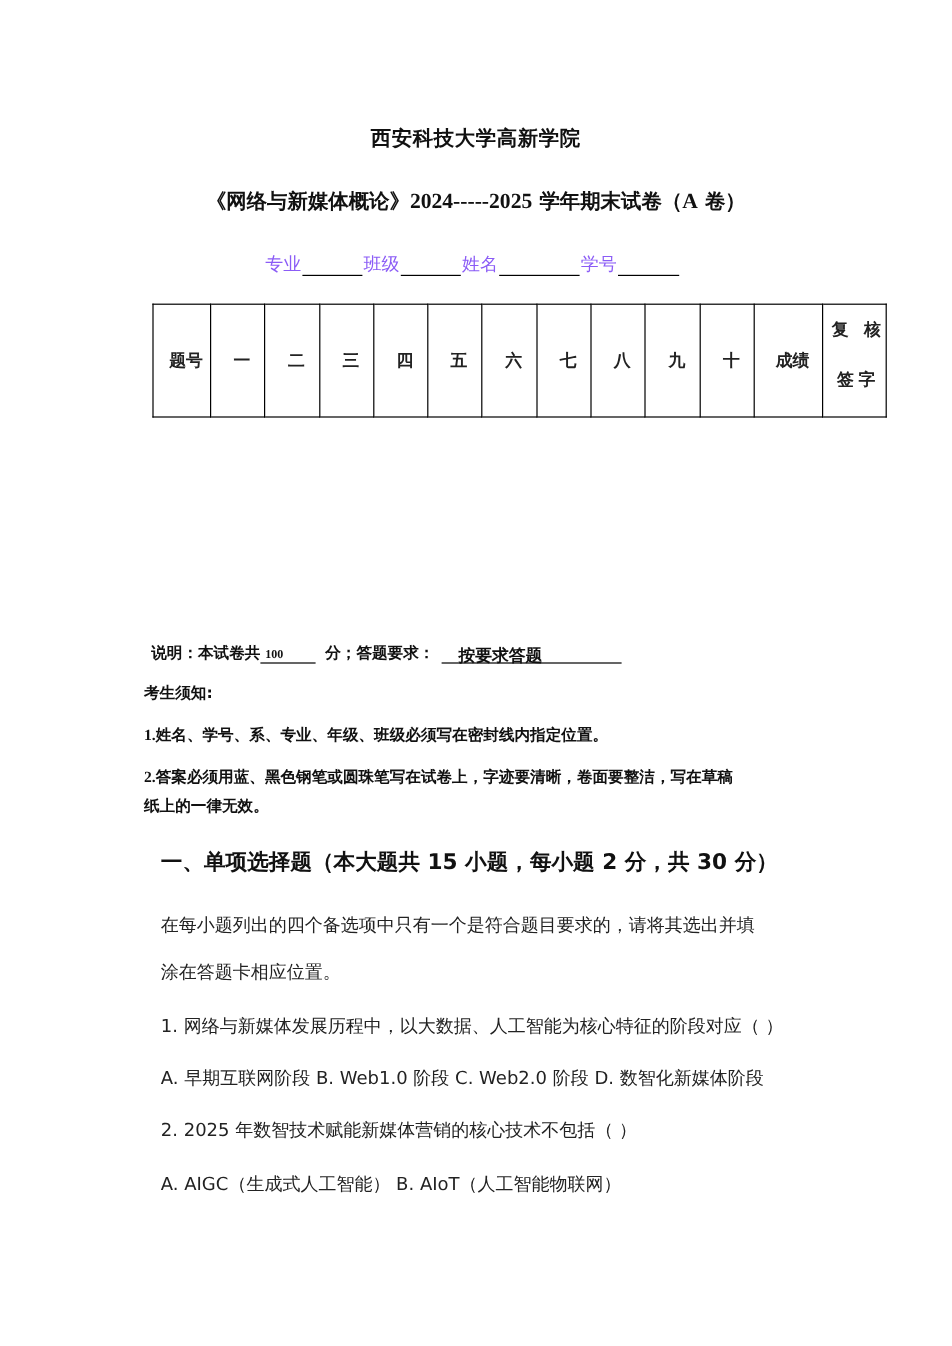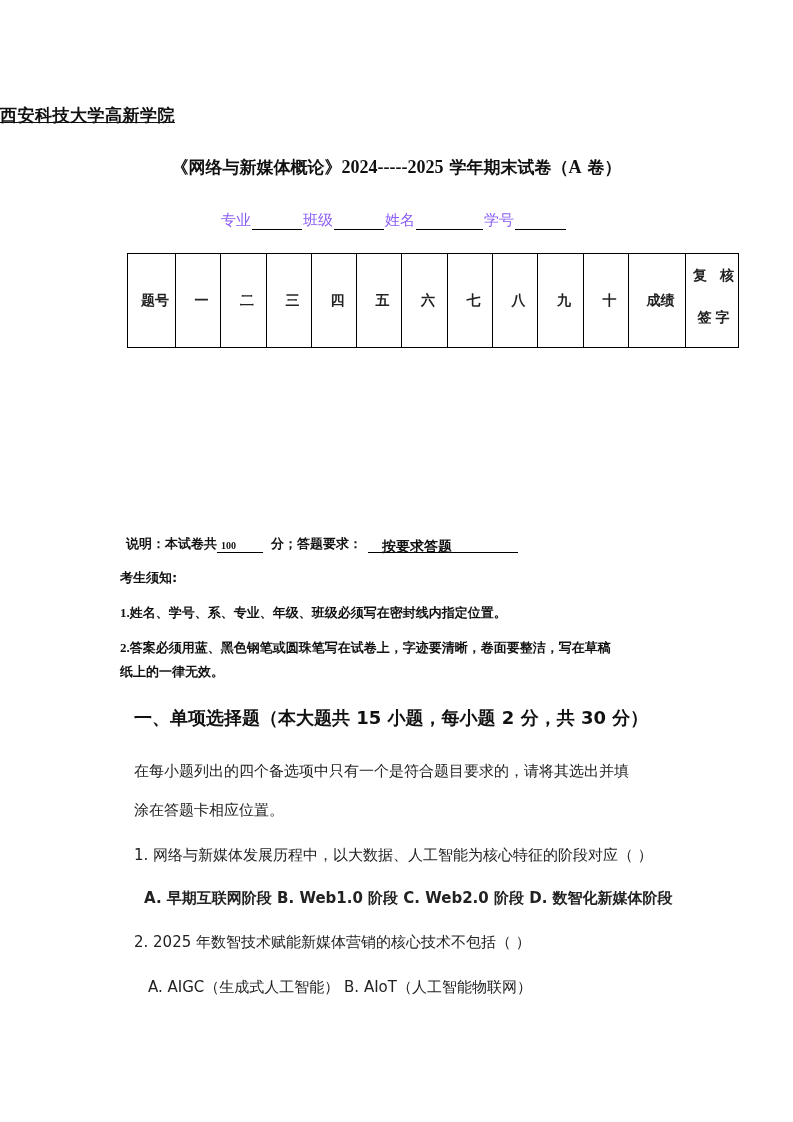--- a/index.html
+++ b/index.html
@@ -3,21 +3,21 @@
 <meta charset="utf-8">
 <style>
   html, body { margin: 0; padding: 0; background: #ffffff; }
   body {
     width: 793px; height: 1122px; position: relative; overflow: hidden;
     font-family: "DejaVu Sans", "Liberation Sans", sans-serif;
     color: #111111;
   }
   .abs { position: absolute; white-space: nowrap; }
 
-  #school-title { top: 104px; left: 0; width: 793px; font-size: 17px; font-weight: bold; letter-spacing: 0.5px; text-decoration: underline; }
+  #school-title { top: 104px; left: 0; width: 793px; text-align: center; font-size: 17px; font-weight: bold; letter-spacing: 0.5px; }
   #exam-title { top: 156px; left: 0; width: 793px; text-align: center; font-size: 17px; font-weight: bold; }
   #exam-title .num { font-family: "Liberation Serif", "DejaVu Serif", serif; font-weight: bold; font-size: 18px; }
 
   #student-info { top: 211px; left: 221px; font-size: 15px; color: #8b5cf6; display: flex; align-items: flex-end; }
   .fill-line { display: inline-block; border-bottom: 1.4px solid #000; height: 16px; margin: 0 1px; }
 
   
   #score-table { position: absolute; left: 127px; top: 253px; border-collapse: collapse; table-layout: fixed; }
   #score-table td {
     border: 1.4px solid #000; padding: 0; vertical-align: middle;
@@ -39,23 +39,23 @@
   #notice-1 { top: 604px; left: 120px; }
   #notice-2a { top: 639px; left: 120px; }
   #notice-2b { top: 663px; left: 120px; }
   .note .lead { font-family: "Liberation Serif", "DejaVu Serif", serif; font-weight: bold; }
 
   #section-heading { top: 706px; left: 134px; font-size: 18px; font-weight: bold; color: #111; }
   .body-text { font-size: 15px; color: #222; }
   #instr-1 { top: 762px; left: 134px; }
   #instr-2 { top: 801px; left: 134px; }
   #q1 { top: 846px; left: 134px; }
-  #q1-opts { top: 889px; left: 144px; font-weight: bold; }
+  #q1-opts { top: 889px; left: 134px; }
   #q2 { top: 933px; left: 134px; }
-  #q2-opts { top: 978px; left: 148px; }
+  #q2-opts { top: 978px; left: 134px; }
 </style>
 </head>
 <body>
 
 <div id="school-title" class="abs">西安科技大学高新学院</div>
 
 <div id="exam-title" class="abs">
   <span>《网络与新媒体概论》</span><span class="num">2024-----2025</span><span> 学年期末试卷（</span><span class="num">A</span><span> 卷）</span>
 </div>
 

